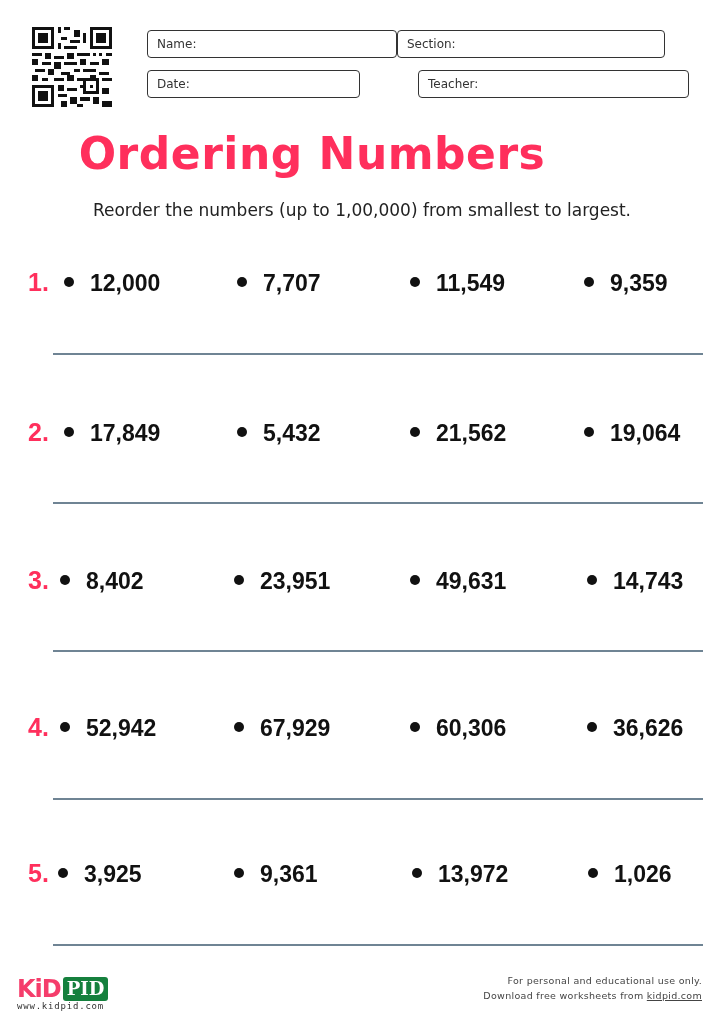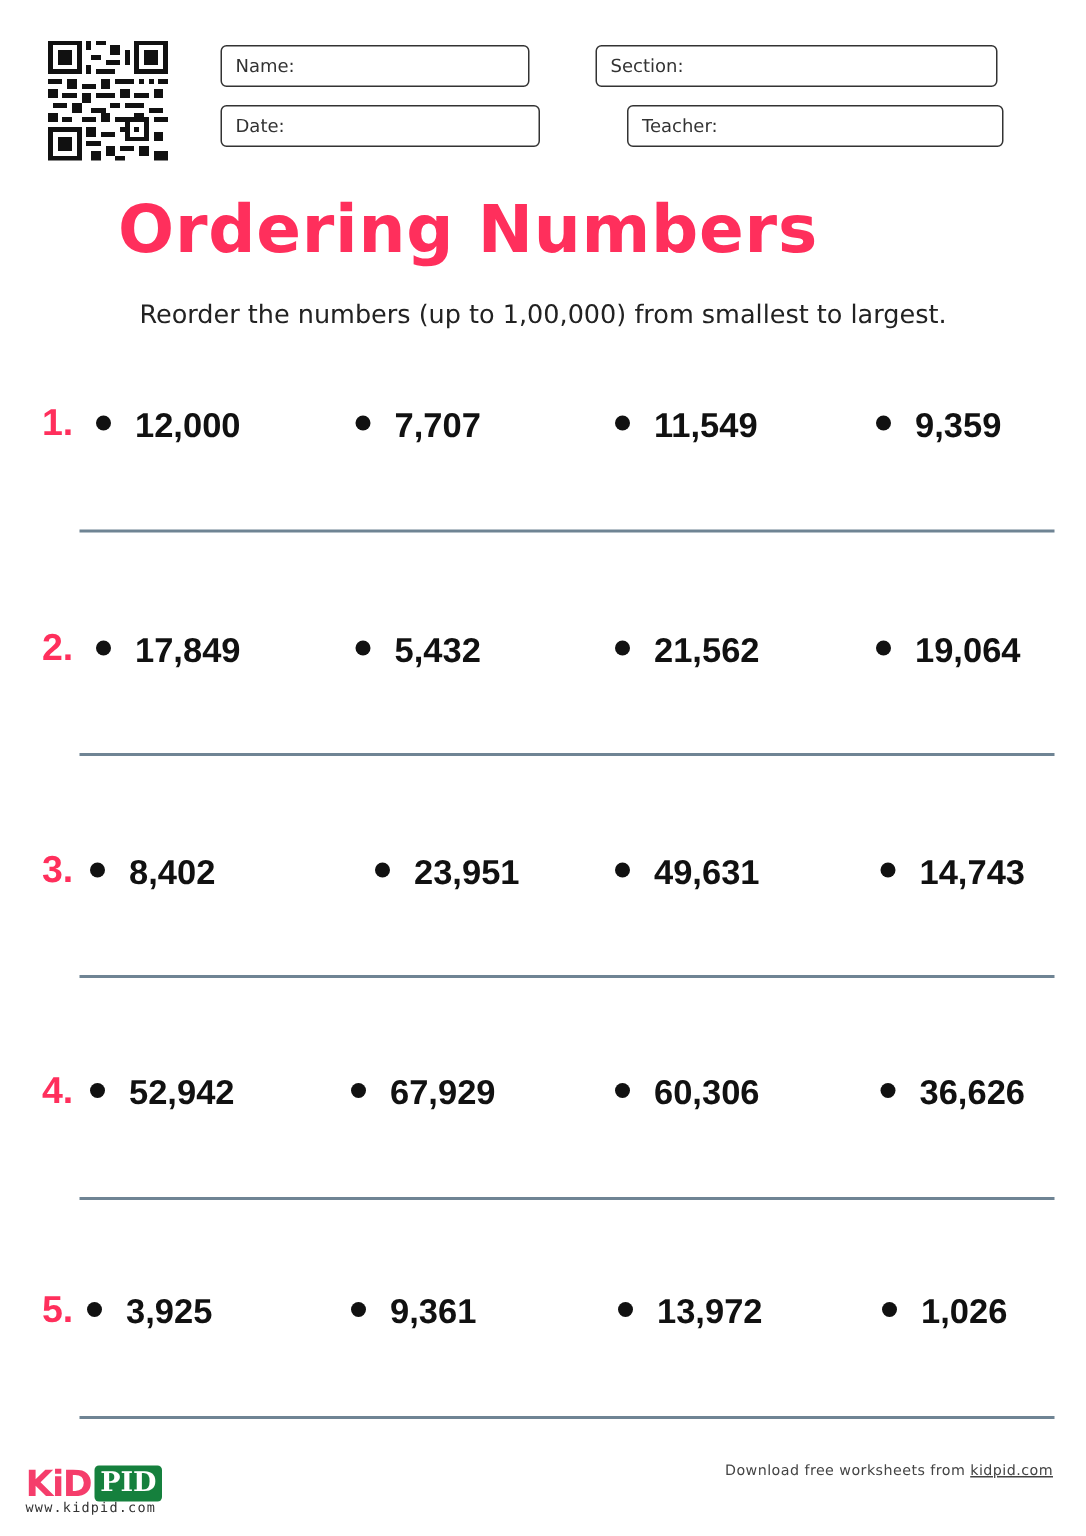--- a/index.html
+++ b/index.html
@@ -1,23 +1,23 @@
 <!DOCTYPE html>
 <html><head>
   <meta charset="utf-8">
   <style>
     html, body { margin: 0; padding: 0; background: #ffffff; }
     body { width: 724px; height: 1024px; position: relative; overflow: hidden; font-family: "Liberation Sans", sans-serif; color: #111; }
     .qr { position: absolute; left: 32px; top: 27px; width: 80px; height: 80px; }
     .field { position: absolute; height: 28px; border: 1.5px solid #333; border-radius: 4px; box-sizing: border-box; background: #fff; }
     .field-label { position: absolute; left: 9px; top: 6px; font-size: 12px; color: #333; font-family: "DejaVu Sans", sans-serif; }
-    #f-name { left: 147px; top: 30px; width: 206px; }
+    #f-name { left: 147px; top: 30px; width: 250px; }
     #f-section { left: 397px; top: 30px; width: 268px; }
     #f-date { left: 147px; top: 70px; width: 213px; }
-    #f-teacher { left: 418px; top: 70px; width: 251px; text-align: right; }
+    #f-teacher { left: 418px; top: 70px; width: 271px; text-align: right; }
     .title { position: absolute; left: 0; width: 624px; top: 128px; text-align: center; font-family: "DejaVu Sans", sans-serif; font-weight: bold; font-size: 44px; color: #ff2f5c; letter-spacing: 0.5px; }
     .subtitle { position: absolute; left: 0; width: 724px; top: 200px; text-align: center; font-family: "DejaVu Sans", sans-serif; font-size: 17px; color: #222; }
     .problem { position: absolute; left: 0; width: 724px; height: 40px; }
     .pnum { position: absolute; left: 28px; top: 0; font-size: 25px; font-weight: bold; color: #ff2f5c; }
     .item { position: absolute; top: 2px; font-size: 23px; font-weight: bold; color: #111; white-space: nowrap; }
     .item .dot { display: inline-block; width: 10px; height: 10px; border-radius: 50%; background: #111; margin-right: 16px; vertical-align: middle; position: relative; top: -3px; }
     .answer-line { position: absolute; left: 53px; width: 650px; height: 2px; background: #6f8494; }
     .logo { position: absolute; left: 17px; top: 975px; }
     .logo-kid { font-family: "DejaVu Sans", sans-serif; font-weight: bold; font-size: 24px; color: #f53d6b; letter-spacing: -1px; display: inline-block; vertical-align: middle; }
     .logo-pid { display: inline-block; vertical-align: middle; background: #15803d; color: #fff; font-family: "DejaVu Serif", serif; font-weight: bold; font-size: 18px; padding: 0 4px; border-radius: 3px; margin-left: 2px; line-height: 24px; }
@@ -117,21 +117,21 @@
   <span class="item" style="left:64px;"><span class="dot"></span><span>17,849</span></span>
   <span class="item" style="left:237px;"><span class="dot"></span><span>5,432</span></span>
   <span class="item" style="left:410px;"><span class="dot"></span><span>21,562</span></span>
   <span class="item" style="left:584px;"><span class="dot"></span><span>19,064</span></span>
 </div>
 <div class="answer-line" style="top:502px;"></div>
 
 <div class="problem" style="top:566px;">
   <span class="pnum">3.</span>
   <span class="item" style="left:60px;"><span class="dot"></span><span>8,402</span></span>
-  <span class="item" style="left:250px;"><span class="dot"></span><span>23,951</span></span>
+  <span class="item" style="left:234px;"><span class="dot"></span><span>23,951</span></span>
   <span class="item" style="left:410px;"><span class="dot"></span><span>49,631</span></span>
   <span class="item" style="left:587px;"><span class="dot"></span><span>14,743</span></span>
 </div>
 <div class="answer-line" style="top:650px;"></div>
 
 <div class="problem" style="top:713px;">
   <span class="pnum">4.</span>
   <span class="item" style="left:60px;"><span class="dot"></span><span>52,942</span></span>
   <span class="item" style="left:234px;"><span class="dot"></span><span>67,929</span></span>
   <span class="item" style="left:410px;"><span class="dot"></span><span>60,306</span></span>
@@ -147,14 +147,15 @@
   <span class="item" style="left:588px;"><span class="dot"></span><span>1,026</span></span>
 </div>
 <div class="answer-line" style="top:944px;"></div>
 
 <div class="logo">
   <span class="logo-kid">KiD</span><span class="logo-pid">PID</span>
 </div>
 <div class="logo-url">www.kidpid.com</div>
 
 <div class="footer">
+  <div>For personal and educational use only.</div>
   <div><span>Download free worksheets from </span><a>kidpid.com</a></div>
 </div>
 
 </body></html>

